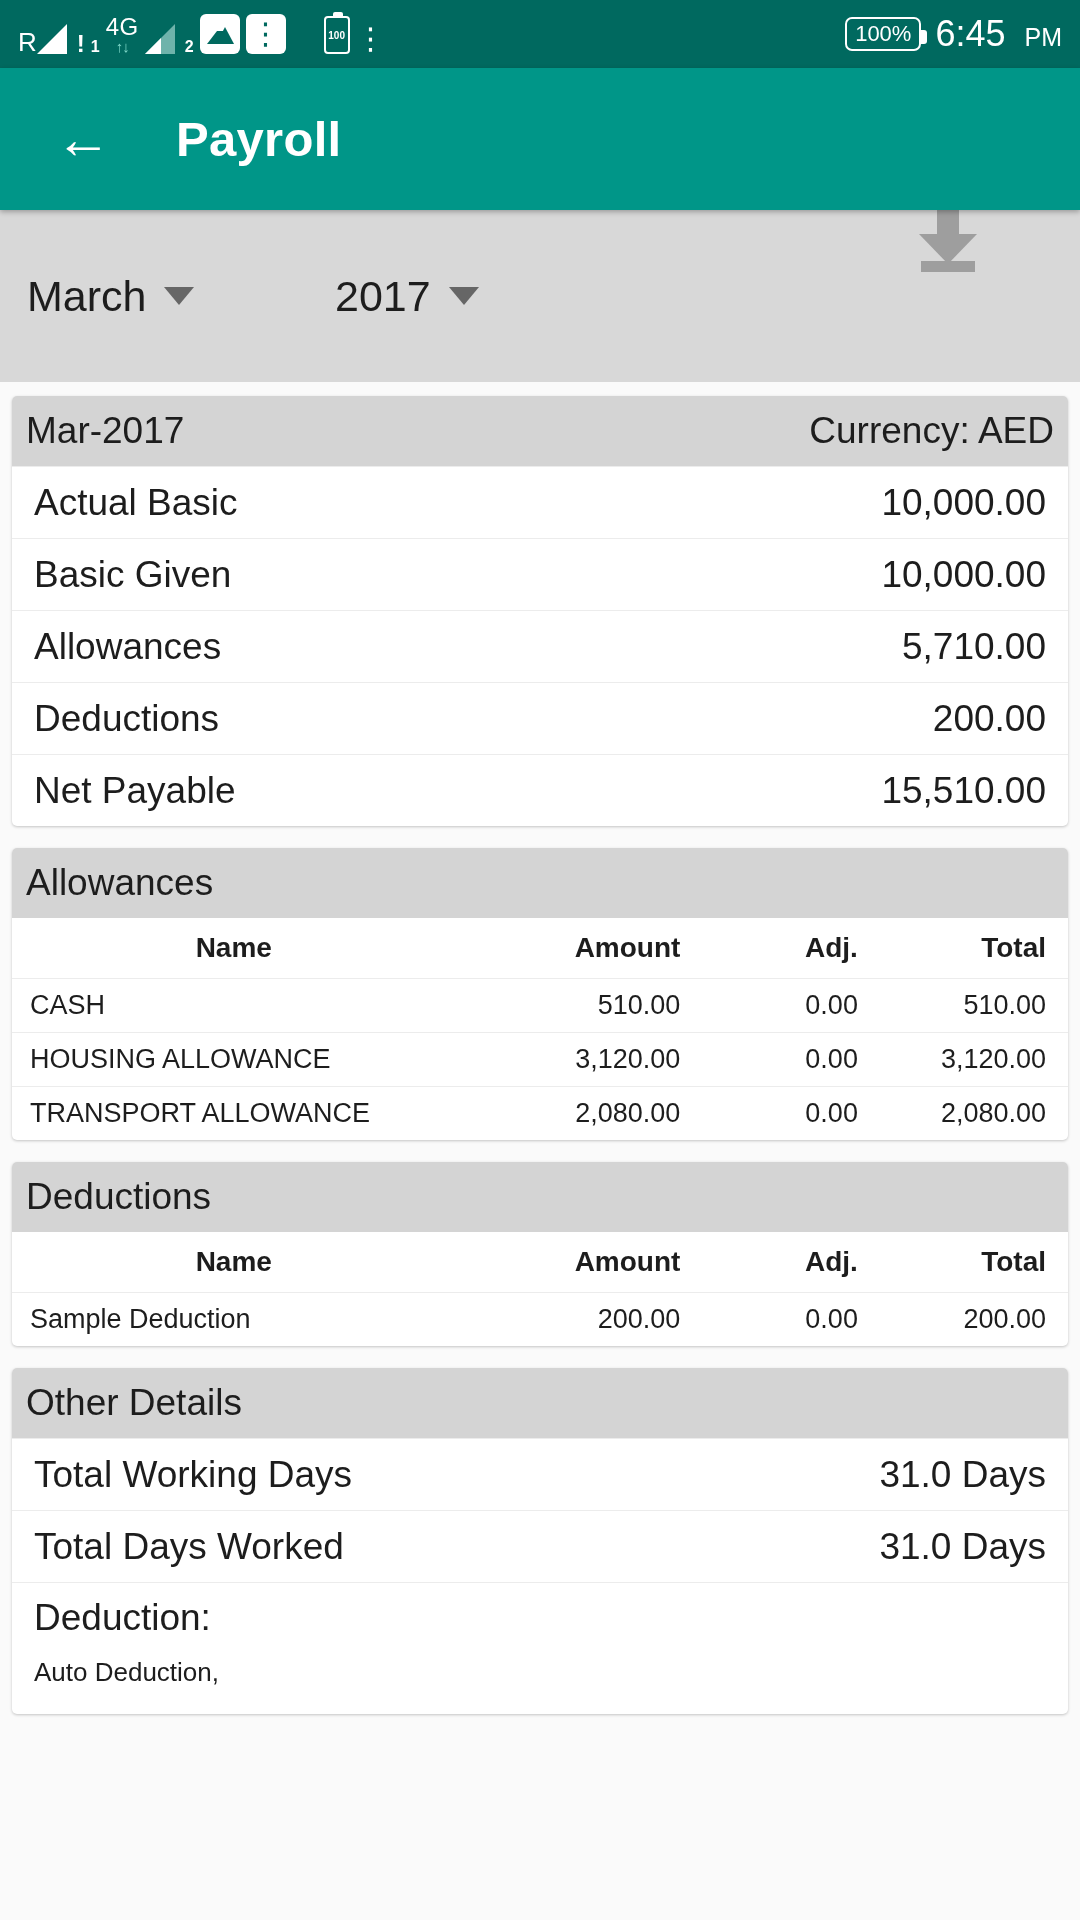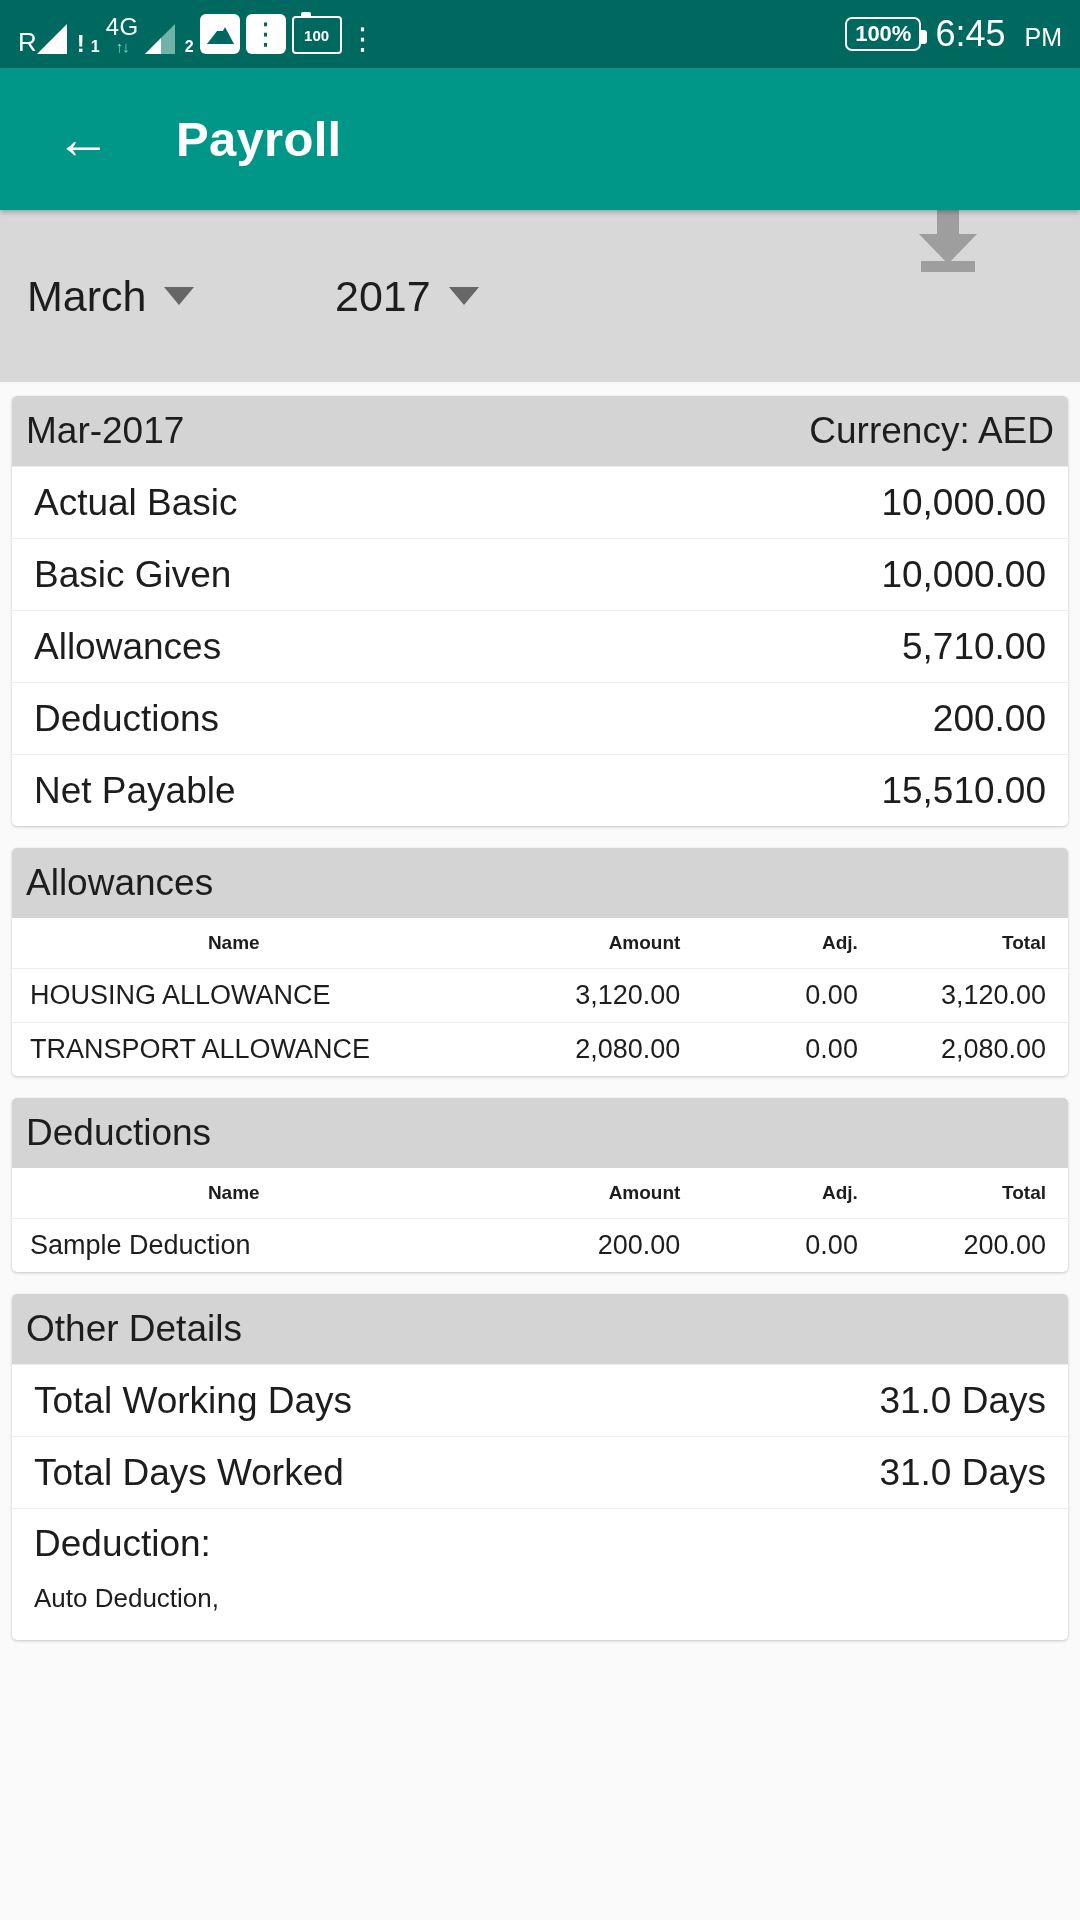--- a/index.html
+++ b/index.html
@@ -53,31 +53,31 @@
   }
   .ic-img::after{
     content:""; position:absolute; left:16px; bottom:10px;
     width:0; height:0;
     border-left:9px solid transparent; border-right:9px solid transparent;
     border-bottom:17px solid #00695f;
   }
   .usb-glyph{ font-size:30px; line-height:1; }
   .usb-inv{ color:#00695f; }
   .batt{
-    width:50px; height:38px; border:2.5px solid #ffffff; border-radius:4px;
+    width:26px; height:38px; border:2.5px solid #ffffff; border-radius:4px;
     position:relative; display:flex; align-items:center; justify-content:center;
-    font-size:15px; font-weight:700;
+    font-size:10px; font-weight:700;margin-left:32px;
   }
   .batt::before{
     content:""; position:absolute; top:-6px; left:7px; width:10px; height:4px;
     background:#ffffff; border-radius:2px 2px 0 0;
   }
   .batt-pct{
     border:2.5px solid #ffffff; border-radius:7px;
-    padding:2px 8px; font-size:22px; font-weight:700; position:relative;
+    padding:2px 8px; font-size:22px; font-weight:400; position:relative;
   }
   .batt-pct::after{
     content:""; position:absolute; right:-8px; top:11px;
     width:6px; height:14px; background:#ffffff; border-radius:0 3px 3px 0;
   }
   .clock{ font-size:36px; font-weight:400; }
   .clock .ampm{ font-size:25px;margin-left:19px; }
 
   
   .appbar{
@@ -151,21 +151,21 @@
   .kv-row{
     display:flex; align-items:center; justify-content:space-between;
     padding:0 22px; height:72px;
     border-top:1px solid #ececec;
   }
   .kv-row .k{ font-size:37px; color:#1d1d1d; }
   .kv-row .v{ font-size:37px; color:#1d1d1d; }
 
   table{ width:100%; border-collapse:collapse; }
   thead th{
-    font-size:19px; font-weight:700; color:#1d1d1d;
+    font-size:28px; font-weight:700; color:#1d1d1d;
     padding:14px 0; text-align:right;
     border-bottom:1px solid #ececec;
   }
   thead th.c-name{ text-align:center; width:42%; }
   thead th.c-amt{ width:23%; padding-right:18px;}
   thead th.c-adj{ width:17%; padding-right:20px;}
   thead th.c-tot{ width:18%; padding-right:22px;}
   tbody td{
     font-size:27px; color:#1d1d1d;
     padding:11px 0; text-align:right;
@@ -281,20 +281,26 @@
       <thead>
         <tr>
           <th class="c-name">Name</th>
           <th class="c-amt">Amount</th>
           <th class="c-adj">Adj.</th>
           <th class="c-tot">Total</th>
         </tr>
       </thead>
       <tbody>
         <tr>
+          <td class="c-name">CASH</td>
+          <td class="c-amt">510.00</td>
+          <td class="c-adj">0.00</td>
+          <td class="c-tot">510.00</td>
+        </tr>
+        <tr>
           <td class="c-name">HOUSING ALLOWANCE</td>
           <td class="c-amt">3,120.00</td>
           <td class="c-adj">0.00</td>
           <td class="c-tot">3,120.00</td>
         </tr>
         <tr>
           <td class="c-name">TRANSPORT ALLOWANCE</td>
           <td class="c-amt">2,080.00</td>
           <td class="c-adj">0.00</td>
           <td class="c-tot">2,080.00</td>

